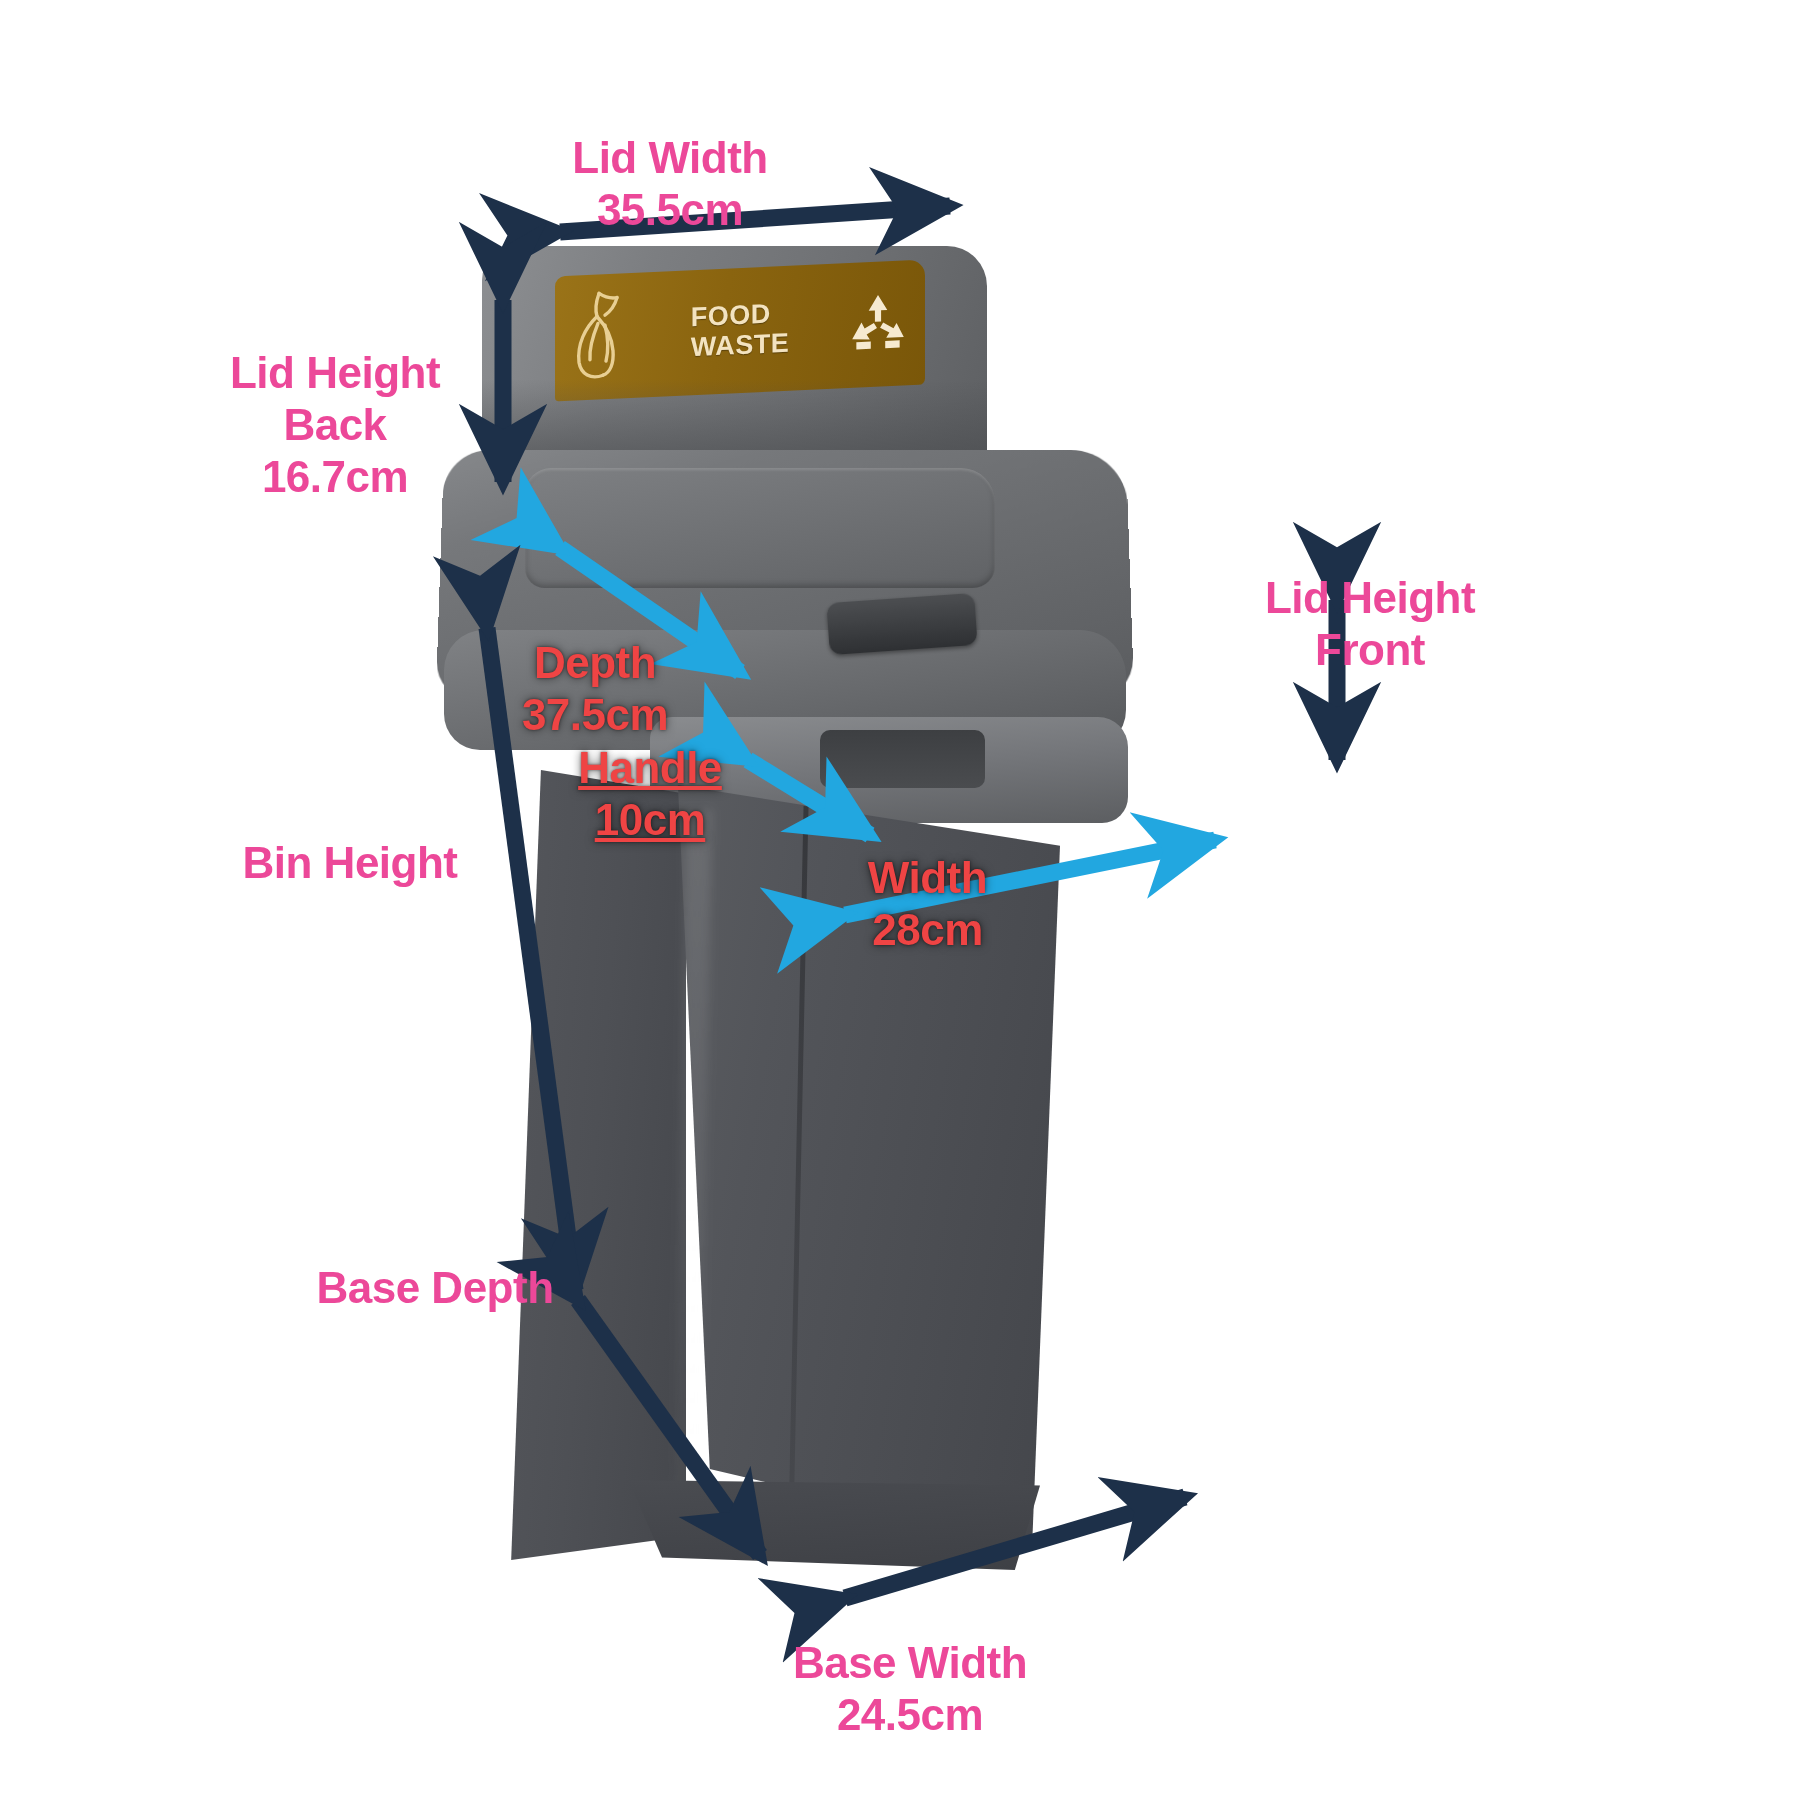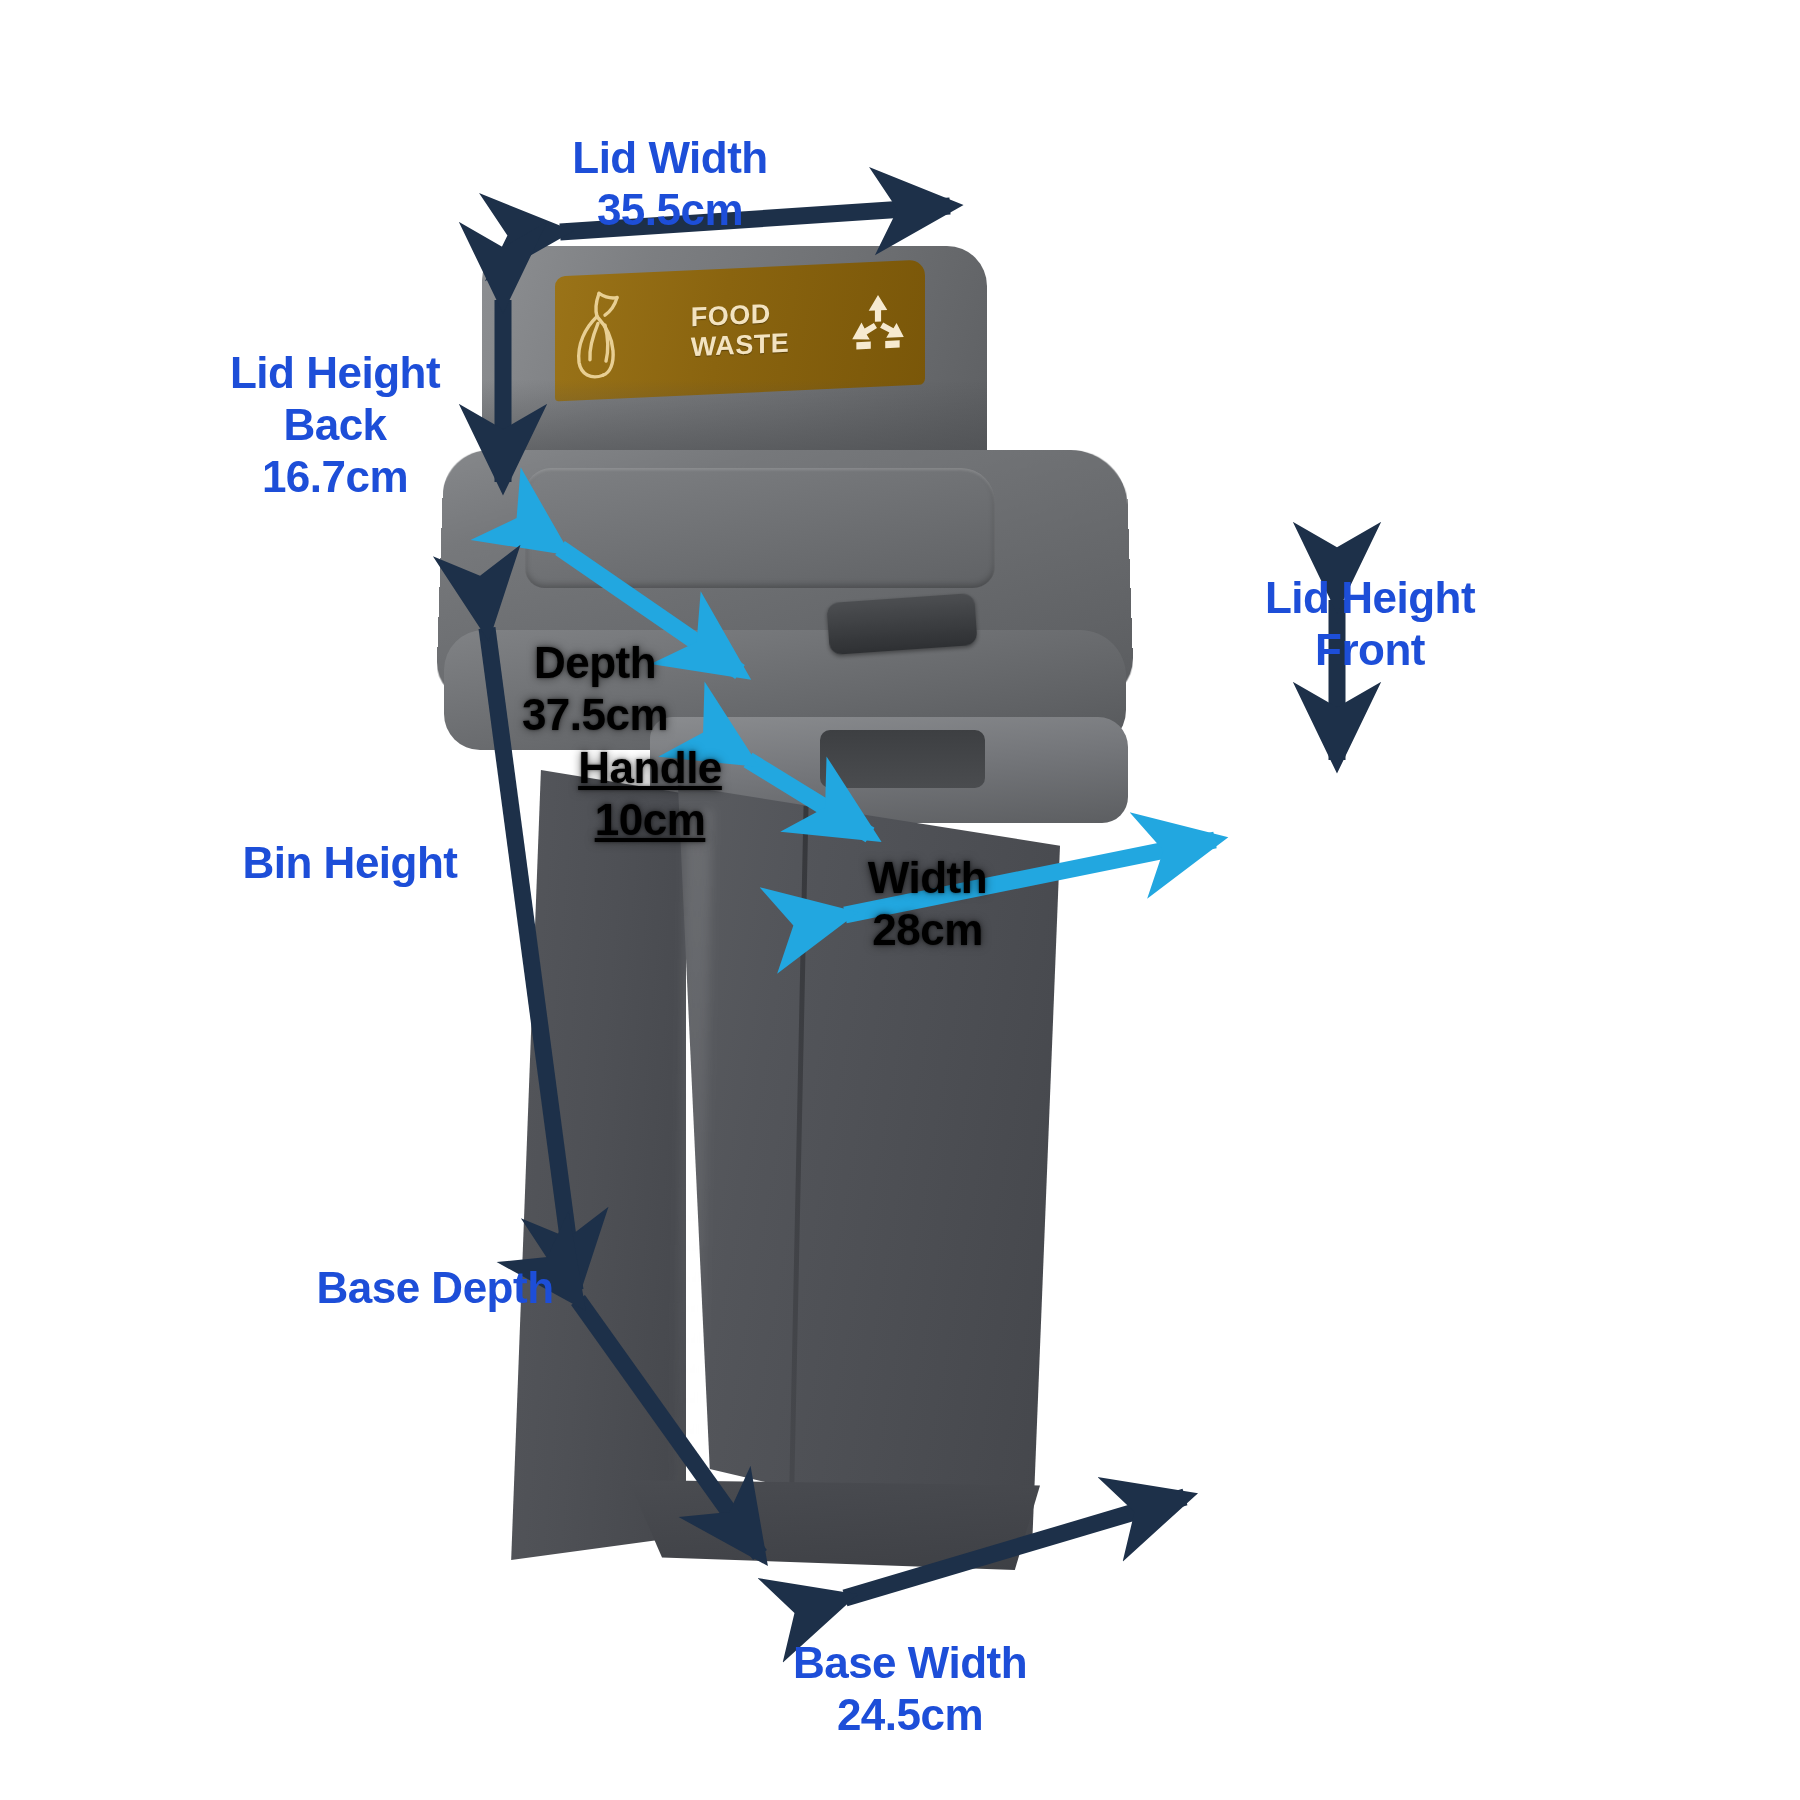--- a/index.html
+++ b/index.html
@@ -22,23 +22,23 @@
   .dim-label {
     position: absolute;
     color: #1f2d3d;
     font-weight: bold;
     font-size: 44px;
     line-height: 1.18;
     text-align: center;
     letter-spacing: -0.5px;
     white-space: pre-line;
   }
-  .dim-label.dark { color: #1d4ed8; }
+  .dim-label.dark { color: #ec4899; }
   .dim-label.light {
-    color: #000000;
+    color: #ef4444;
     text-shadow: 0 0 10px rgba(0,0,0,0.55), 0 0 3px rgba(0,0,0,0.5);
   }
   .dim-label .val { display: block; }
 
   
   #bin {
     position: absolute;
     left: 430px;
     top: 230px;
     width: 740px;

